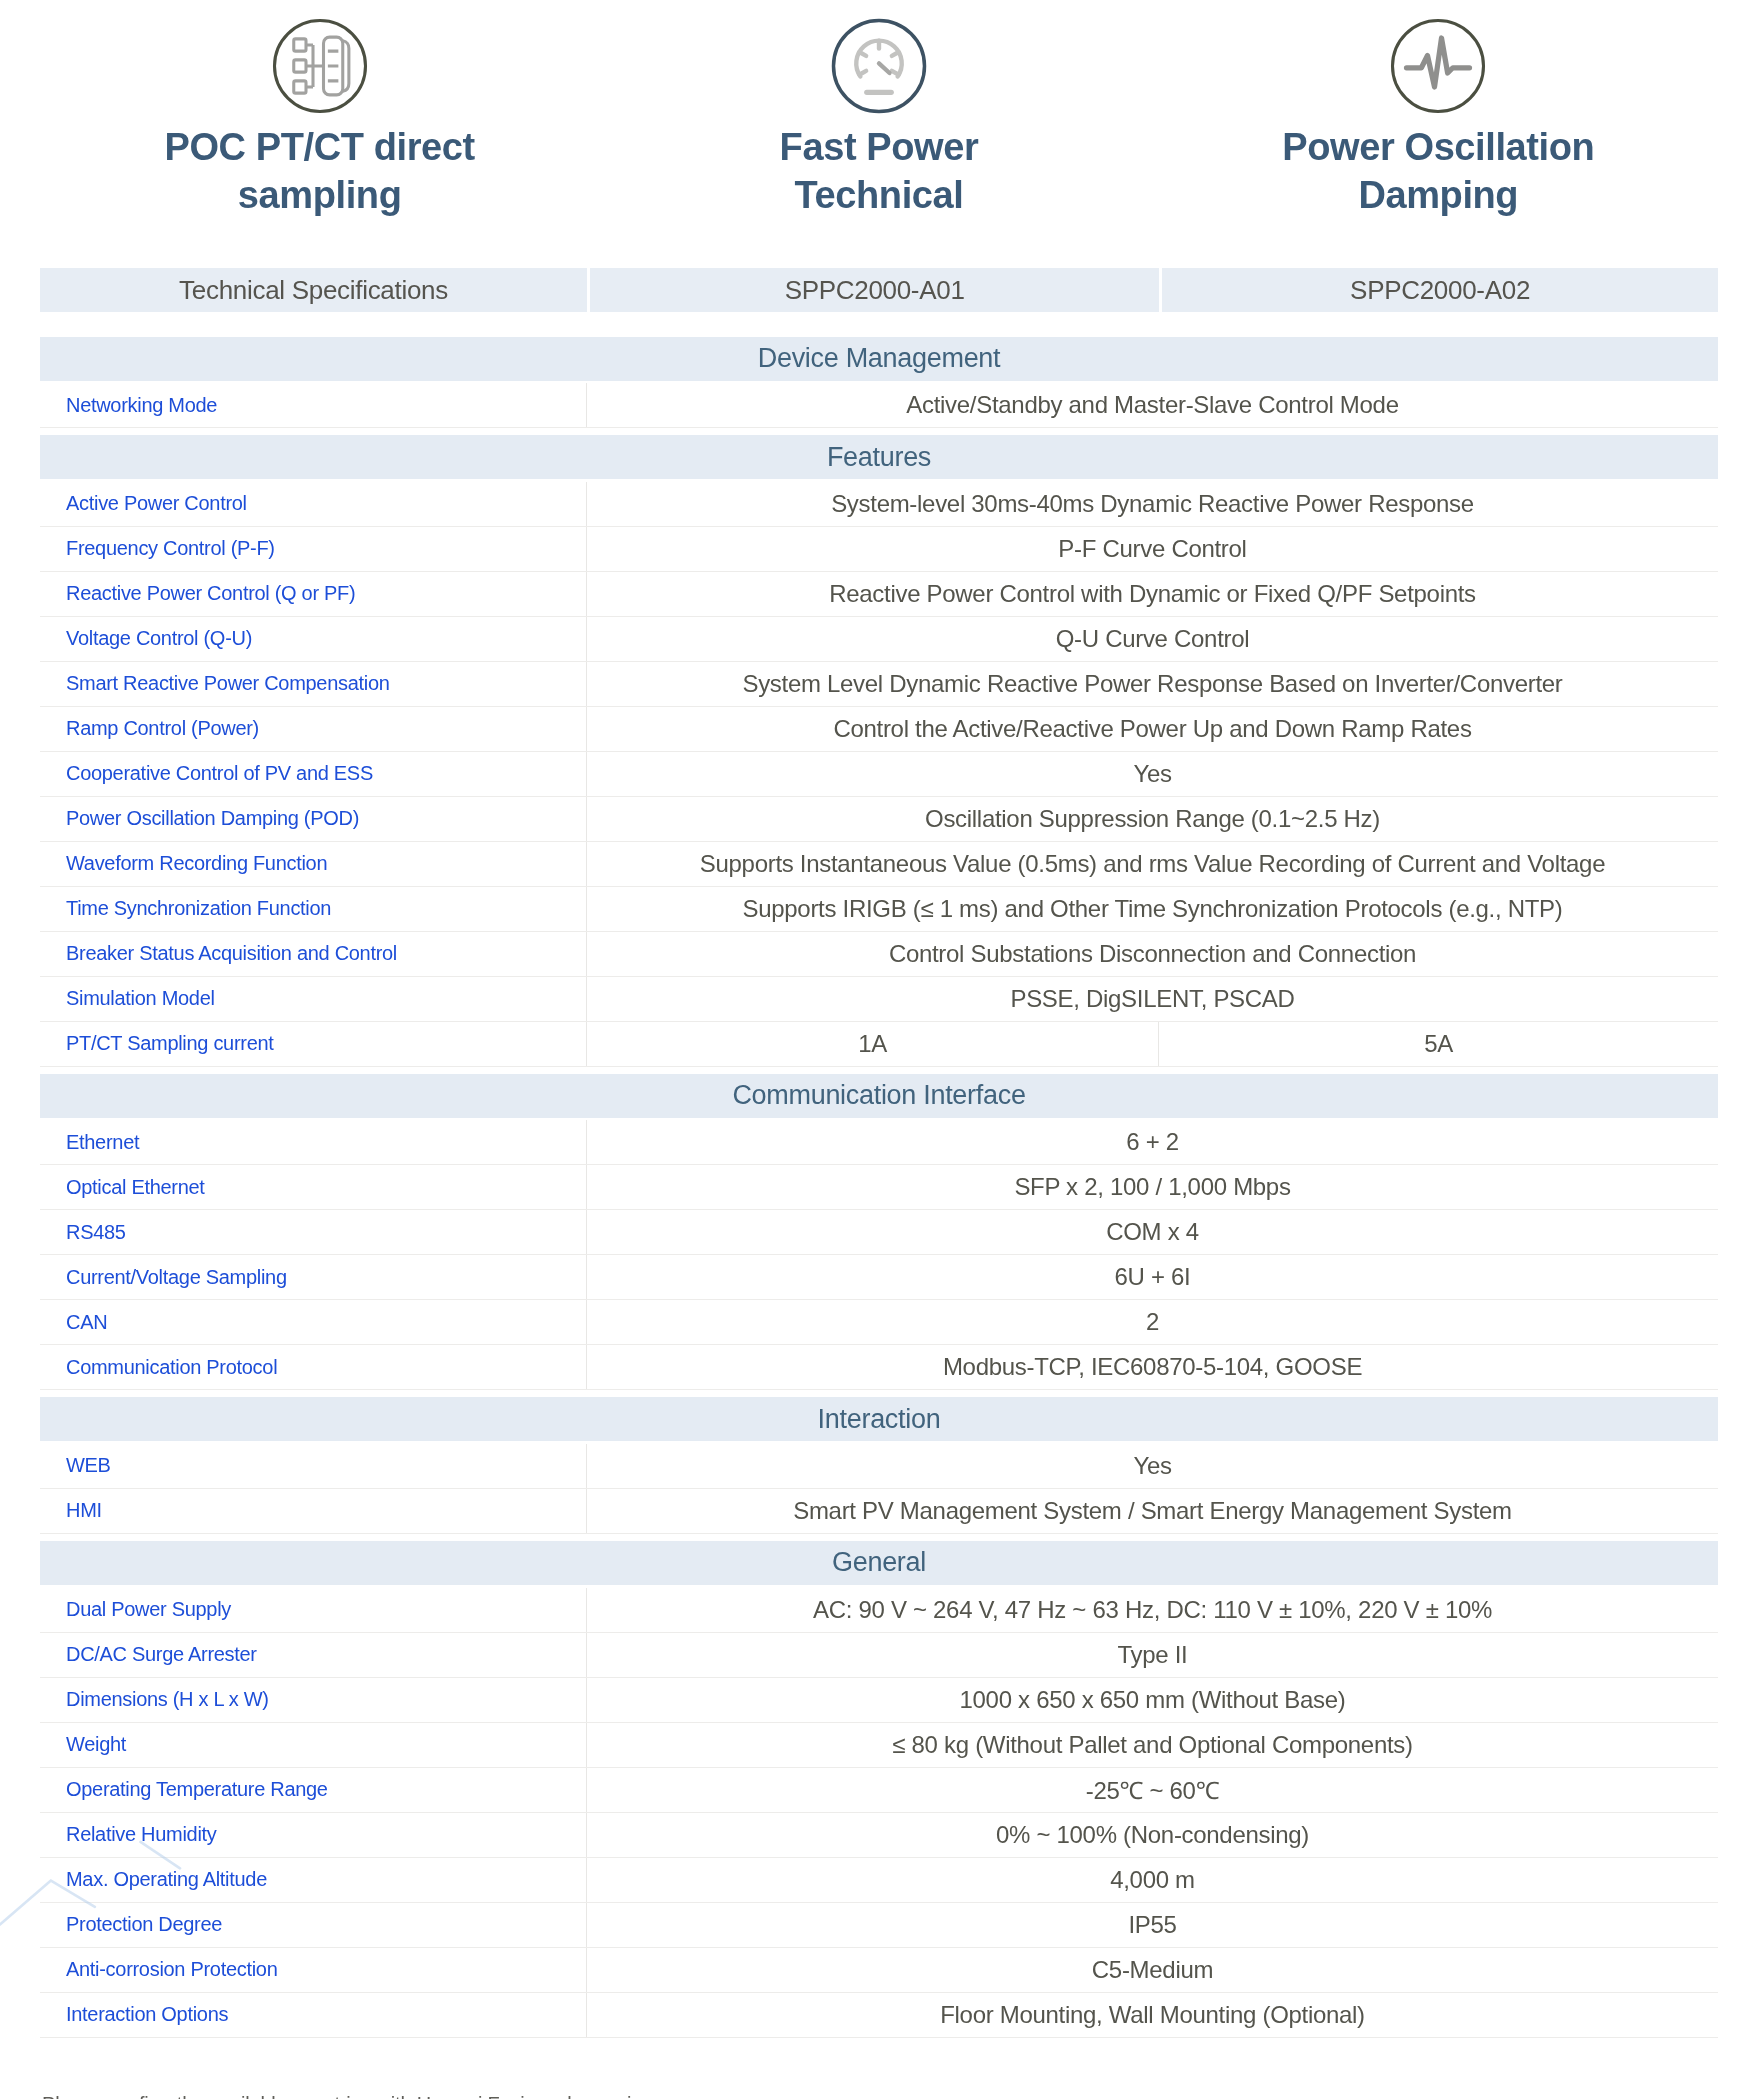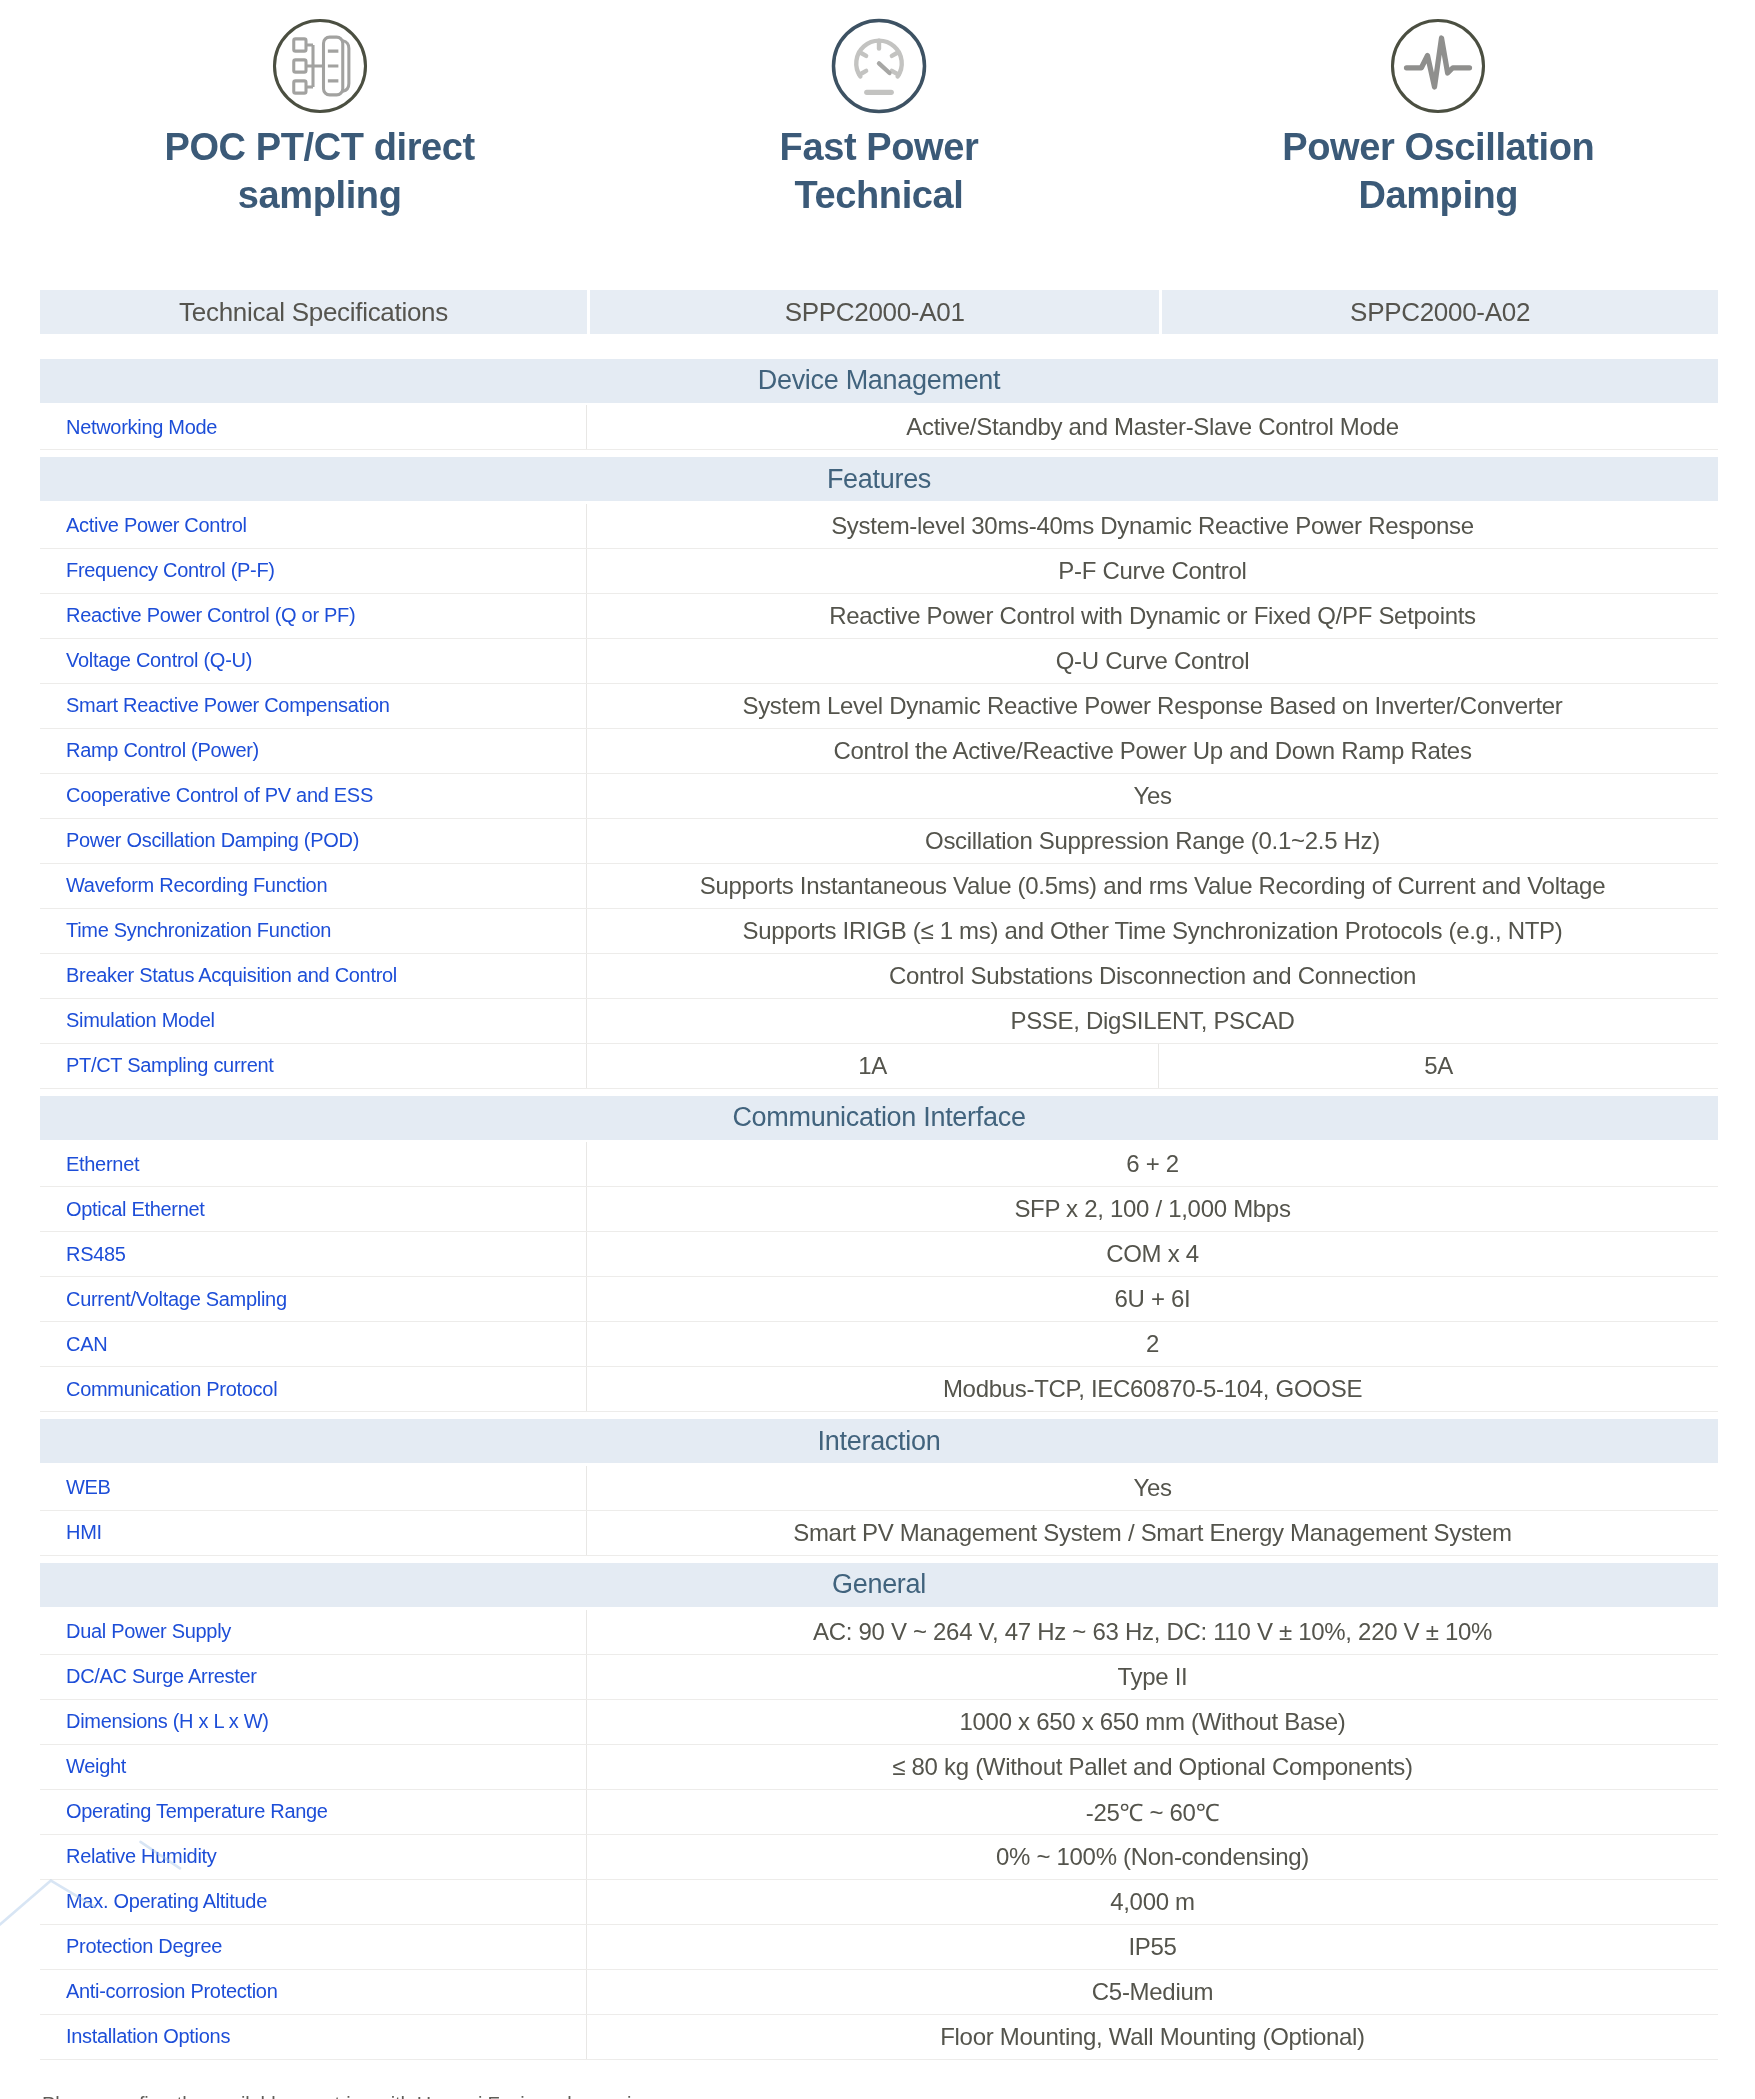--- a/index.html
+++ b/index.html
@@ -10,21 +10,21 @@
   
   .feature-strip { position:absolute; left:40px; top:17px; width:1678px; display:flex; }
   .feature { flex:1; display:flex; flex-direction:column; align-items:center; }
   .icon-circle { width:98px; height:98px; }
   .icon-circle svg { display:block; width:98px; height:98px; }
   .label-box { height:112px; display:flex; align-items:center; }
   .feature-label { max-width:377px; text-align:center; font-size:38px; font-weight:bold;
                    letter-spacing:-0.4px; line-height:1.27; color:#3b5a78; }
 
   
-  .spec-table { position:absolute; left:40px; top:290px; width:1678px; }
+  .spec-table { position:absolute; left:40px; top:268px; width:1678px; }
   .thead { display:flex; height:44px; background:#e7edf4; margin-bottom:24.6px; }
   .thead .cell { display:flex; align-items:center; justify-content:center;
                  font-size:26px; color:#55544e; letter-spacing:-0.3px; }
   .thead .c1 { width:32.6%; }
   .thead .c2 { width:34.1%; border-left:3.5px solid #ffffff; }
   .thead .c3 { flex:1; border-left:3.5px solid #ffffff; }
 
   .band { height:44px; margin-top:7px; margin-bottom:2.6px; background:#e4ebf3;
           display:flex; align-items:center; justify-content:center;
           font-size:27px; color:#41637d; letter-spacing:-0.3px; }
@@ -240,21 +240,21 @@
     </div>
     <div class="row">
       <div class="label">Protection Degree</div>
       <div class="value">IP55</div>
     </div>
     <div class="row">
       <div class="label">Anti-corrosion Protection</div>
       <div class="value">C5-Medium</div>
     </div>
     <div class="row">
-      <div class="label">Installation Options</div>
+      <div class="label">Interaction Options</div>
       <div class="value">Floor Mounting, Wall Mounting (Optional)</div>
     </div>
 
   </div>
 
   <svg class="watermark" viewBox="0 0 320 150">
     <path d="M0 112 L58 62 M58 62 L108 92 M160 18 L205 48" fill="none" stroke="#a9c7e8" stroke-width="3" stroke-linecap="round"></path>
   </svg>
 
   <p class="footnote">Please confirm the available countries with Huawei Fusionsolar engineers</p>

